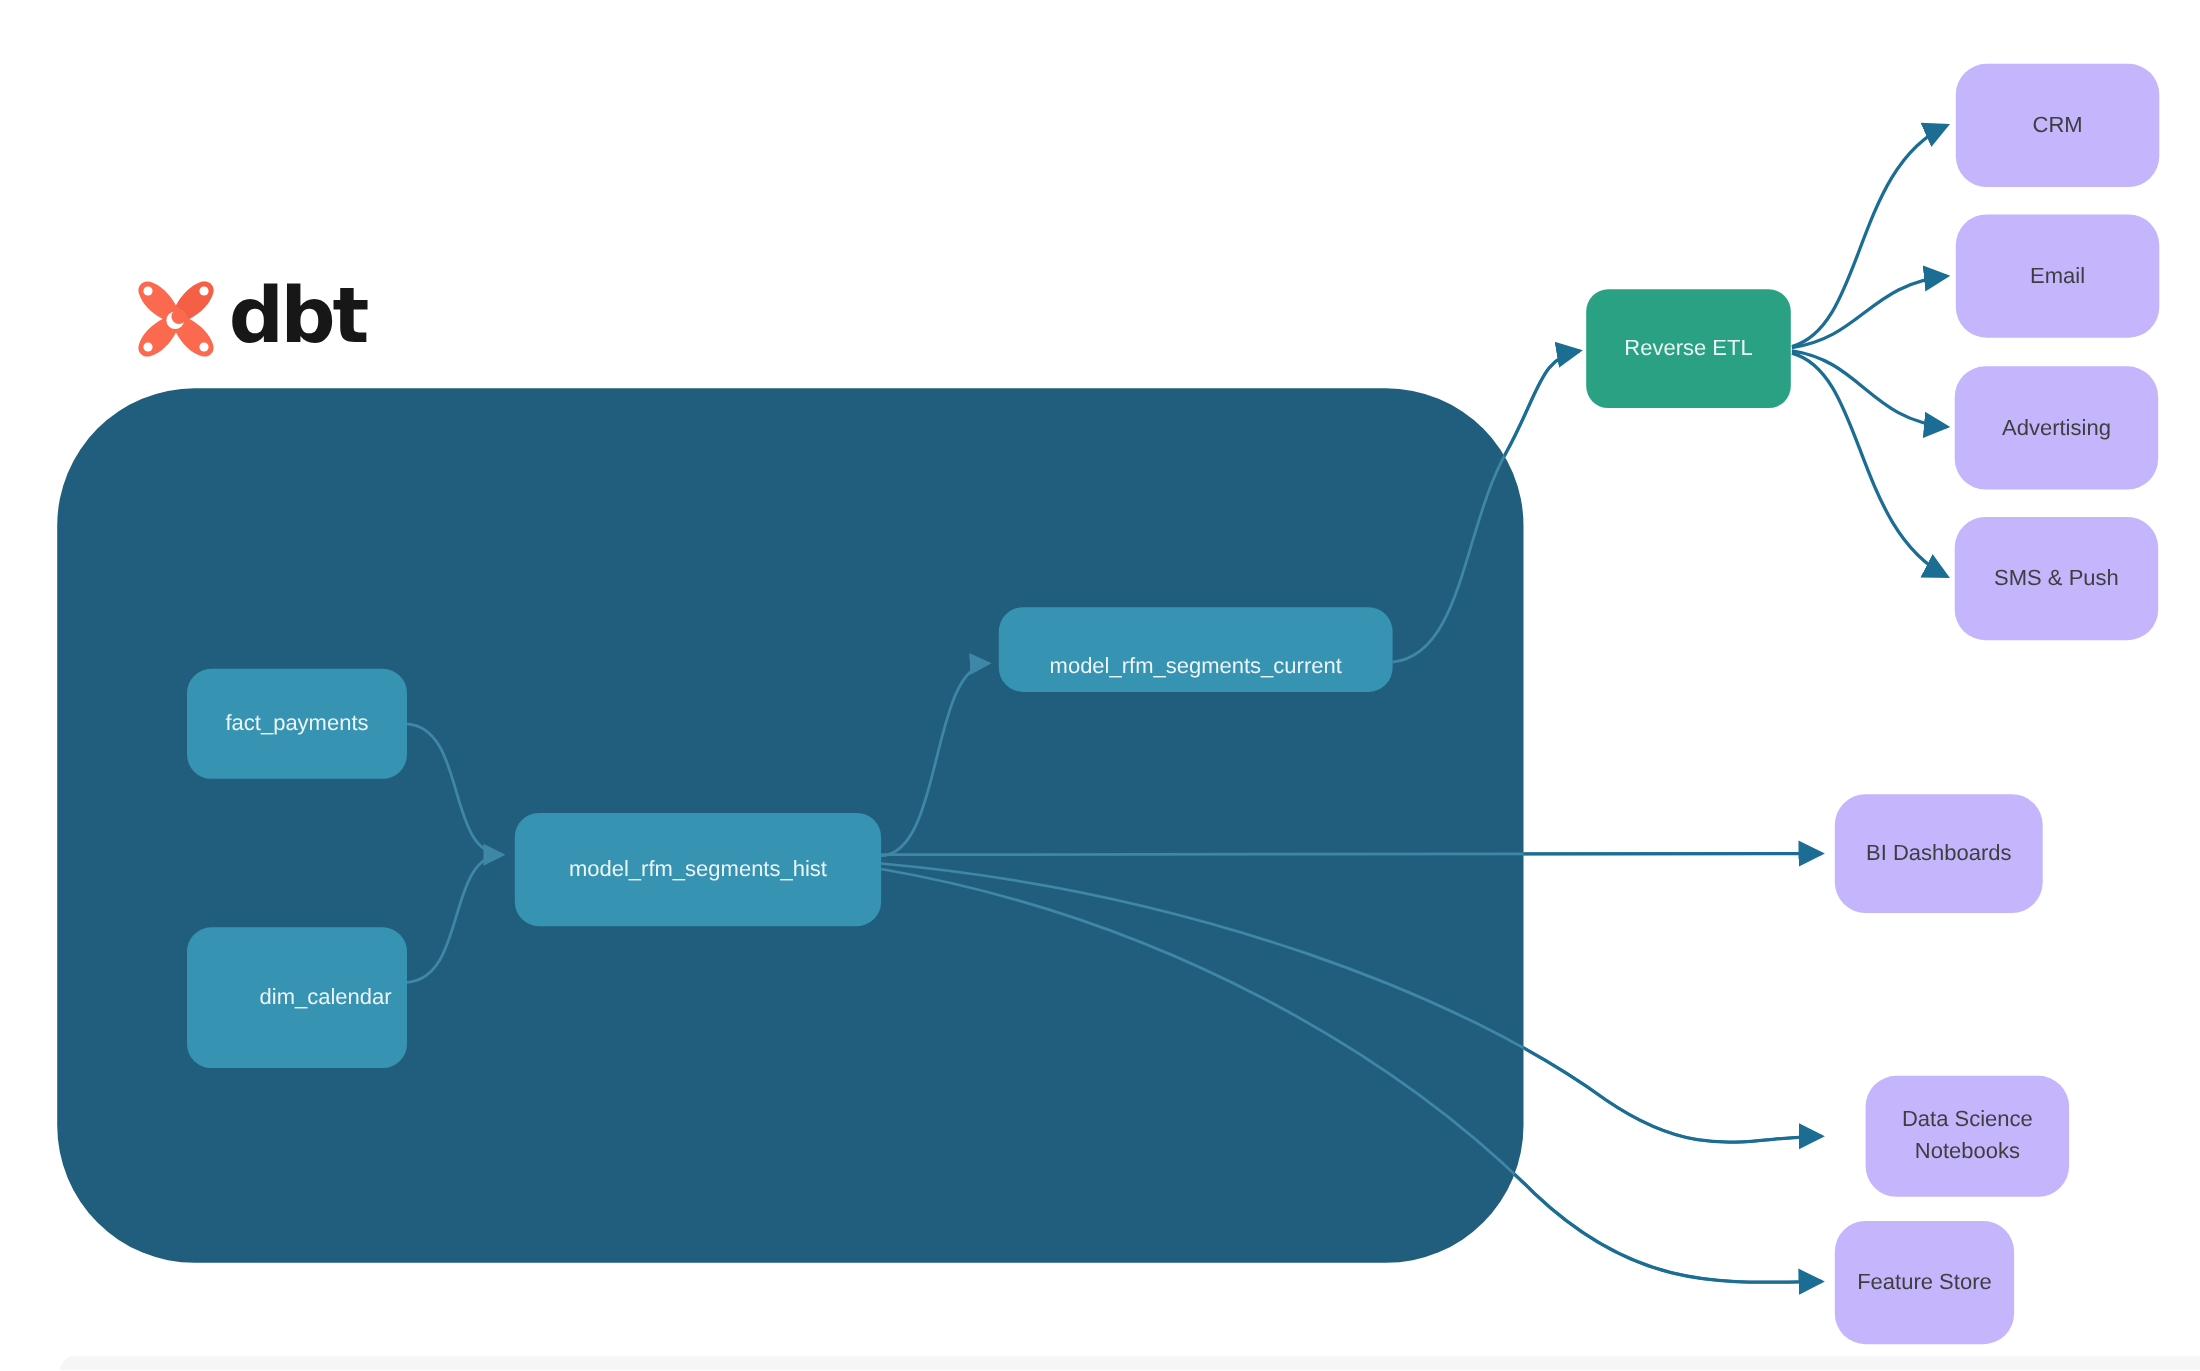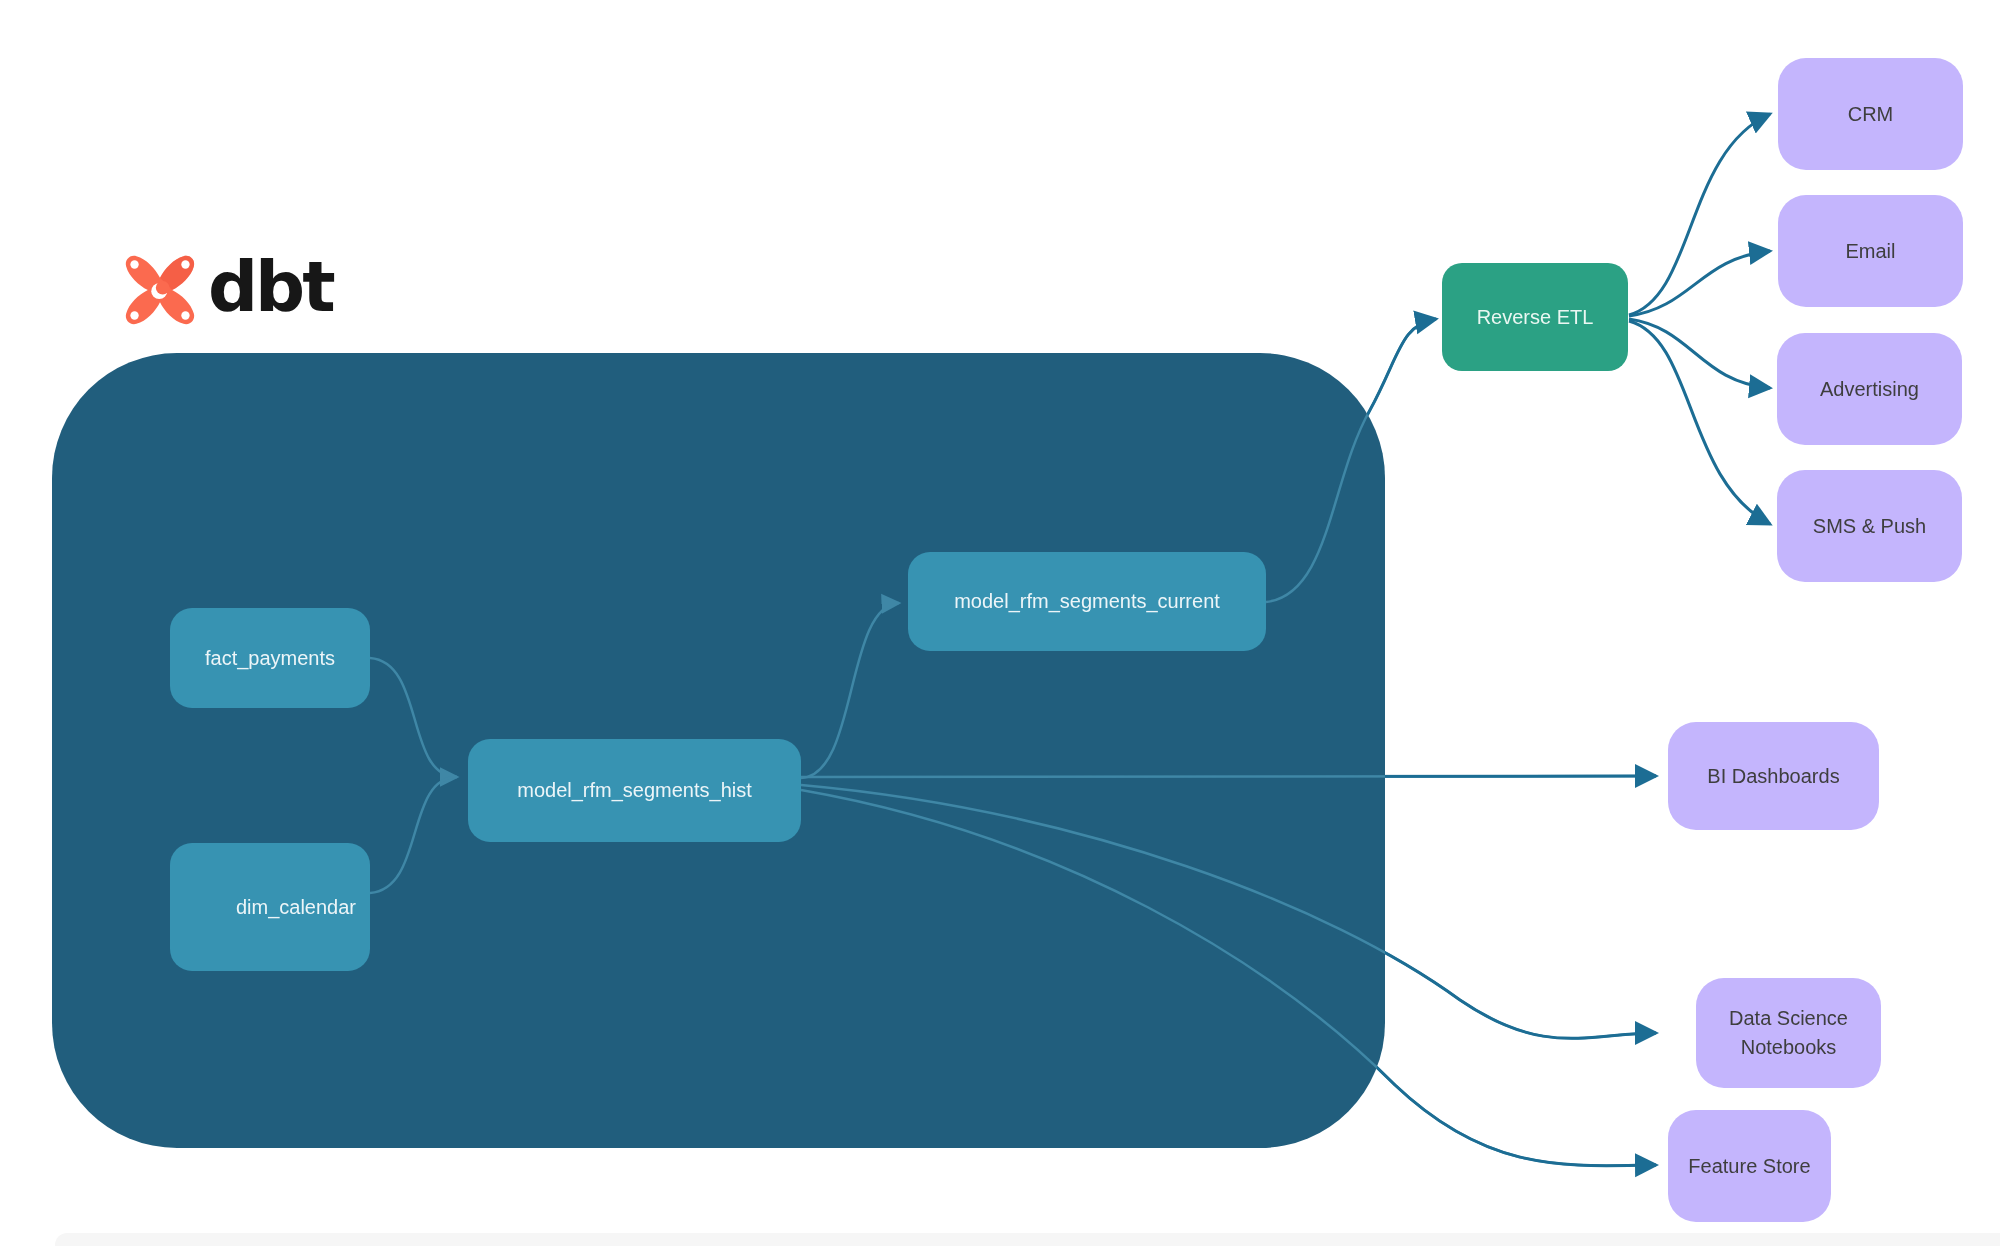--- a/index.html
+++ b/index.html
@@ -33,27 +33,27 @@
   .etl{
     background:#2BA184;border-radius:20px;color:#EAF7F2;font-size:20px;
   }
   .dest{
     background:#c4b5fd;border-radius:28px;color:#3E3E3E;font-size:20px;
   }
   
   .n-fact     {left:170px; top:608px;  width:200px;height:100px;}
   .n-dim      {left:170px; top:843px;  width:200px;height:128px;justify-content:flex-end;}
   .n-hist     {left:468px; top:727px;  width:333px;height:103px;margin-top:12px;}
-  .n-current  {left:908px; top:552px;  width:358px;height:99px;}
+  .n-current  {left:908px; top:552px;  width:358px;height:77px;align-items:flex-end;}
   .n-retl     {left:1442px;top:263px;  width:186px;height:108px;}
   .n-crm      {left:1778px;top:58px;   width:185px;height:112px;}
   .n-email    {left:1778px;top:195px;  width:185px;height:112px;}
   .n-adv      {left:1777px;top:333px;  width:185px;height:112px;}
   .n-sms      {left:1777px;top:470px;  width:185px;height:112px;text-align:center;}
-  .n-bi       {left:1668px;top:722px;  width:211px;height:108px;}
+  .n-bi       {left:1668px;top:722px;  width:189px;height:108px;}
   .n-ds       {left:1668px;top:978px;  width:185px;height:110px;margin-left:28px;}
   .n-fs       {left:1668px;top:1110px; width:163px;height:112px;}
   
   .bottom-strip{
     position:absolute;left:55px;top:1233px;width:1945px;height:13px;
     background:#F6F6F6;border-top-left-radius:12px;z-index:0;
   }
 </style>
 </head>
 <body>

